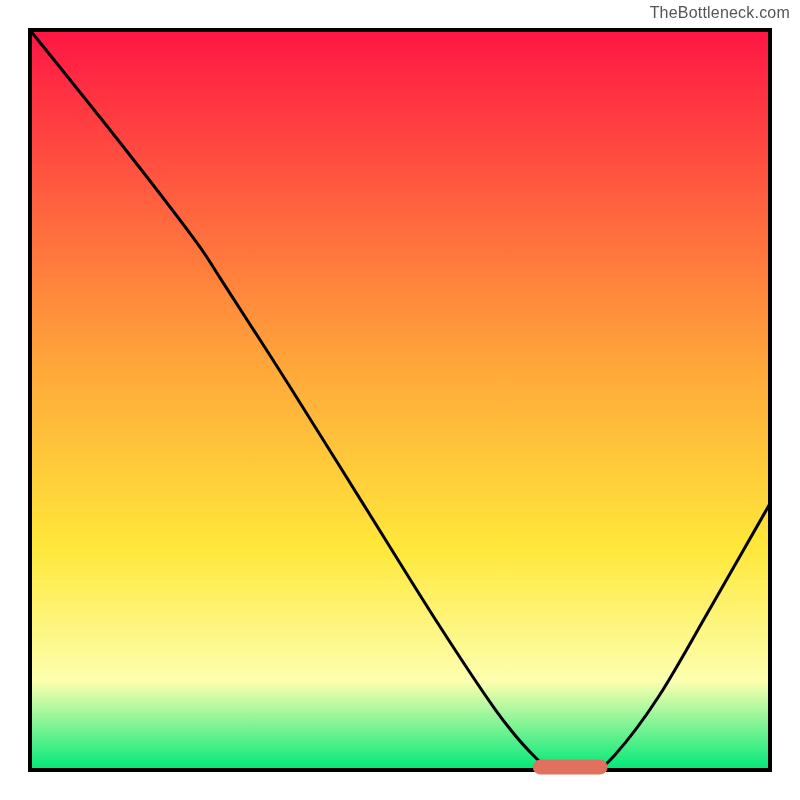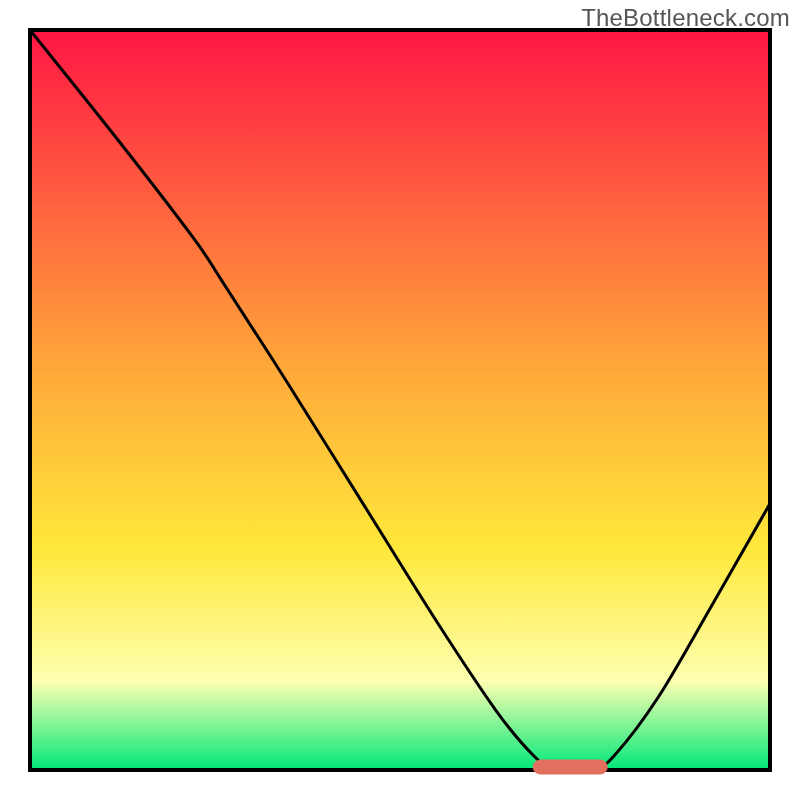--- a/index.html
+++ b/index.html
@@ -19,21 +19,21 @@
   svg.chart {
     display: block;
     width: 800px;
     height: 800px;
   }
   .watermark {
     position: absolute;
     top: 4px;
     right: 10px;
     color: #555;
-    font-size: 24px;
+    font-size: 16px;
     font-weight: 400;
     font-family: Arial, Helvetica, sans-serif;
     letter-spacing: 0.2px;
     user-select: none;
   }
 </style>
 </head>
 <body>
 
 <div class="chart-wrap">

